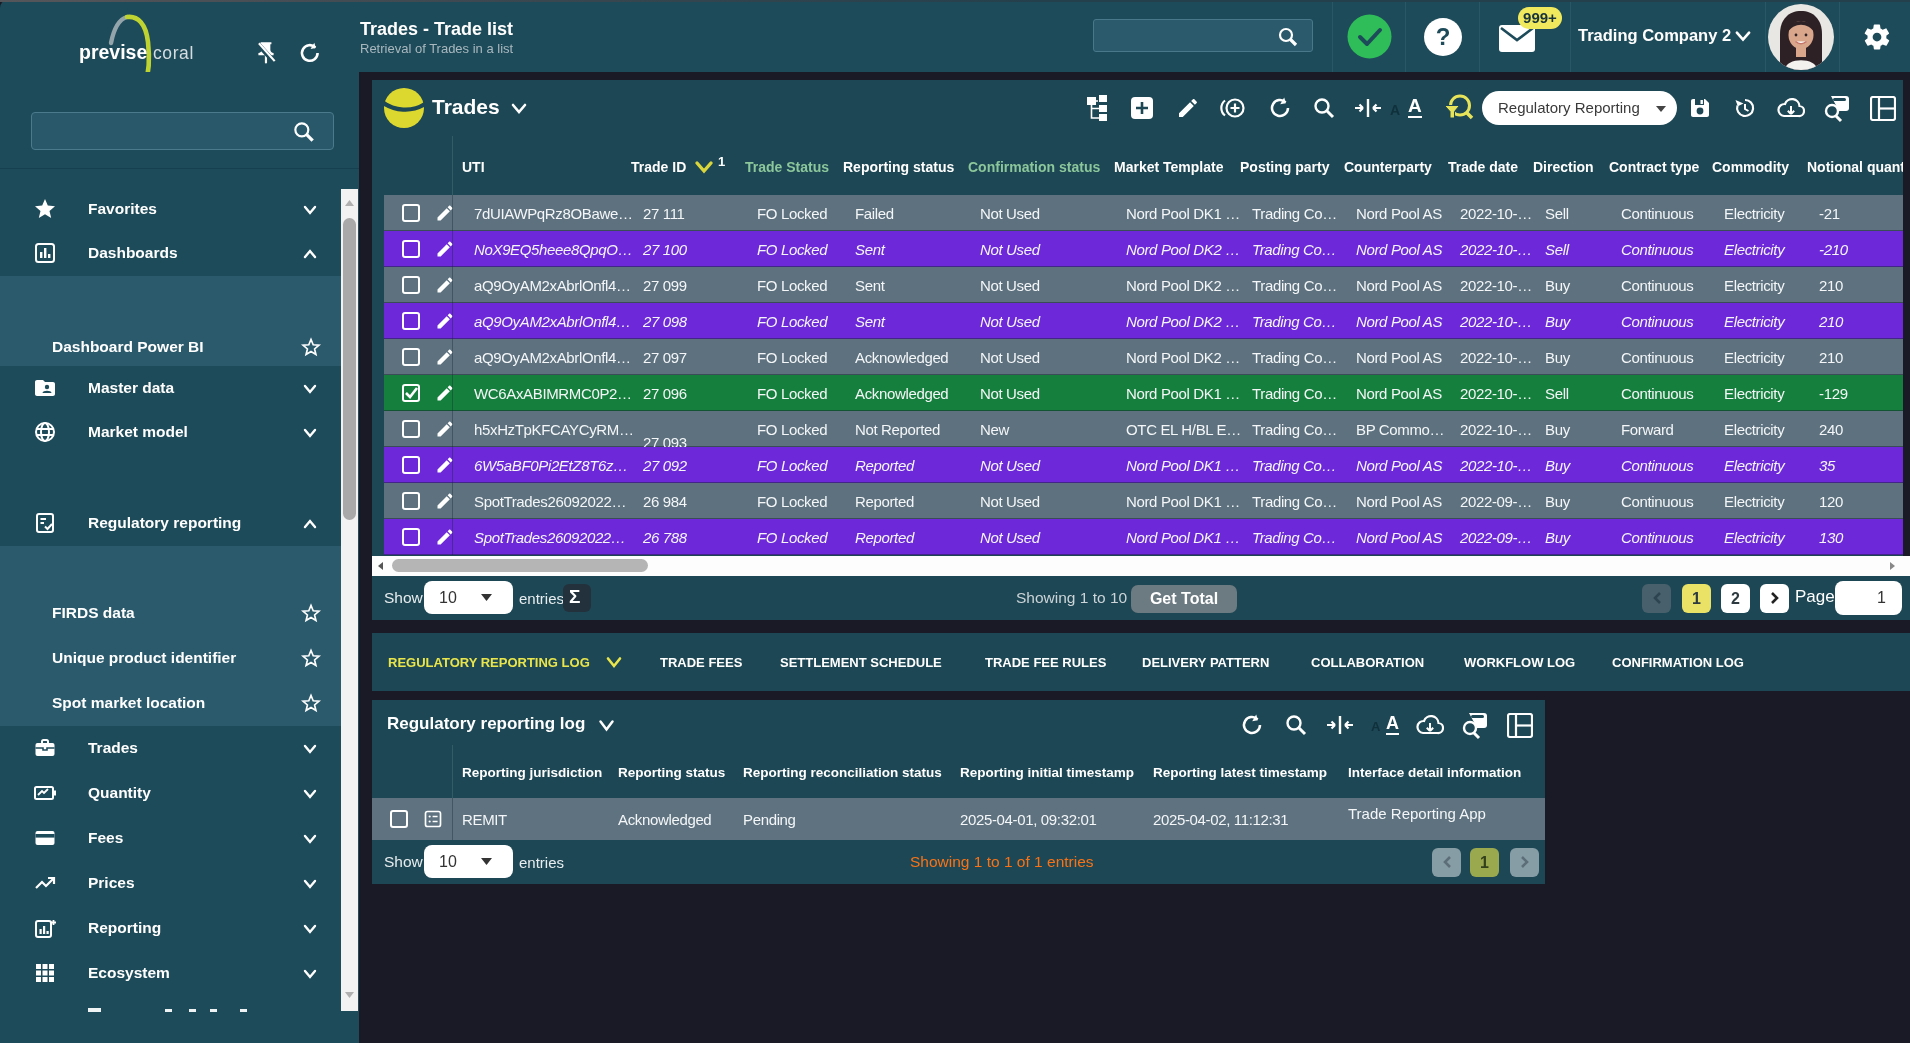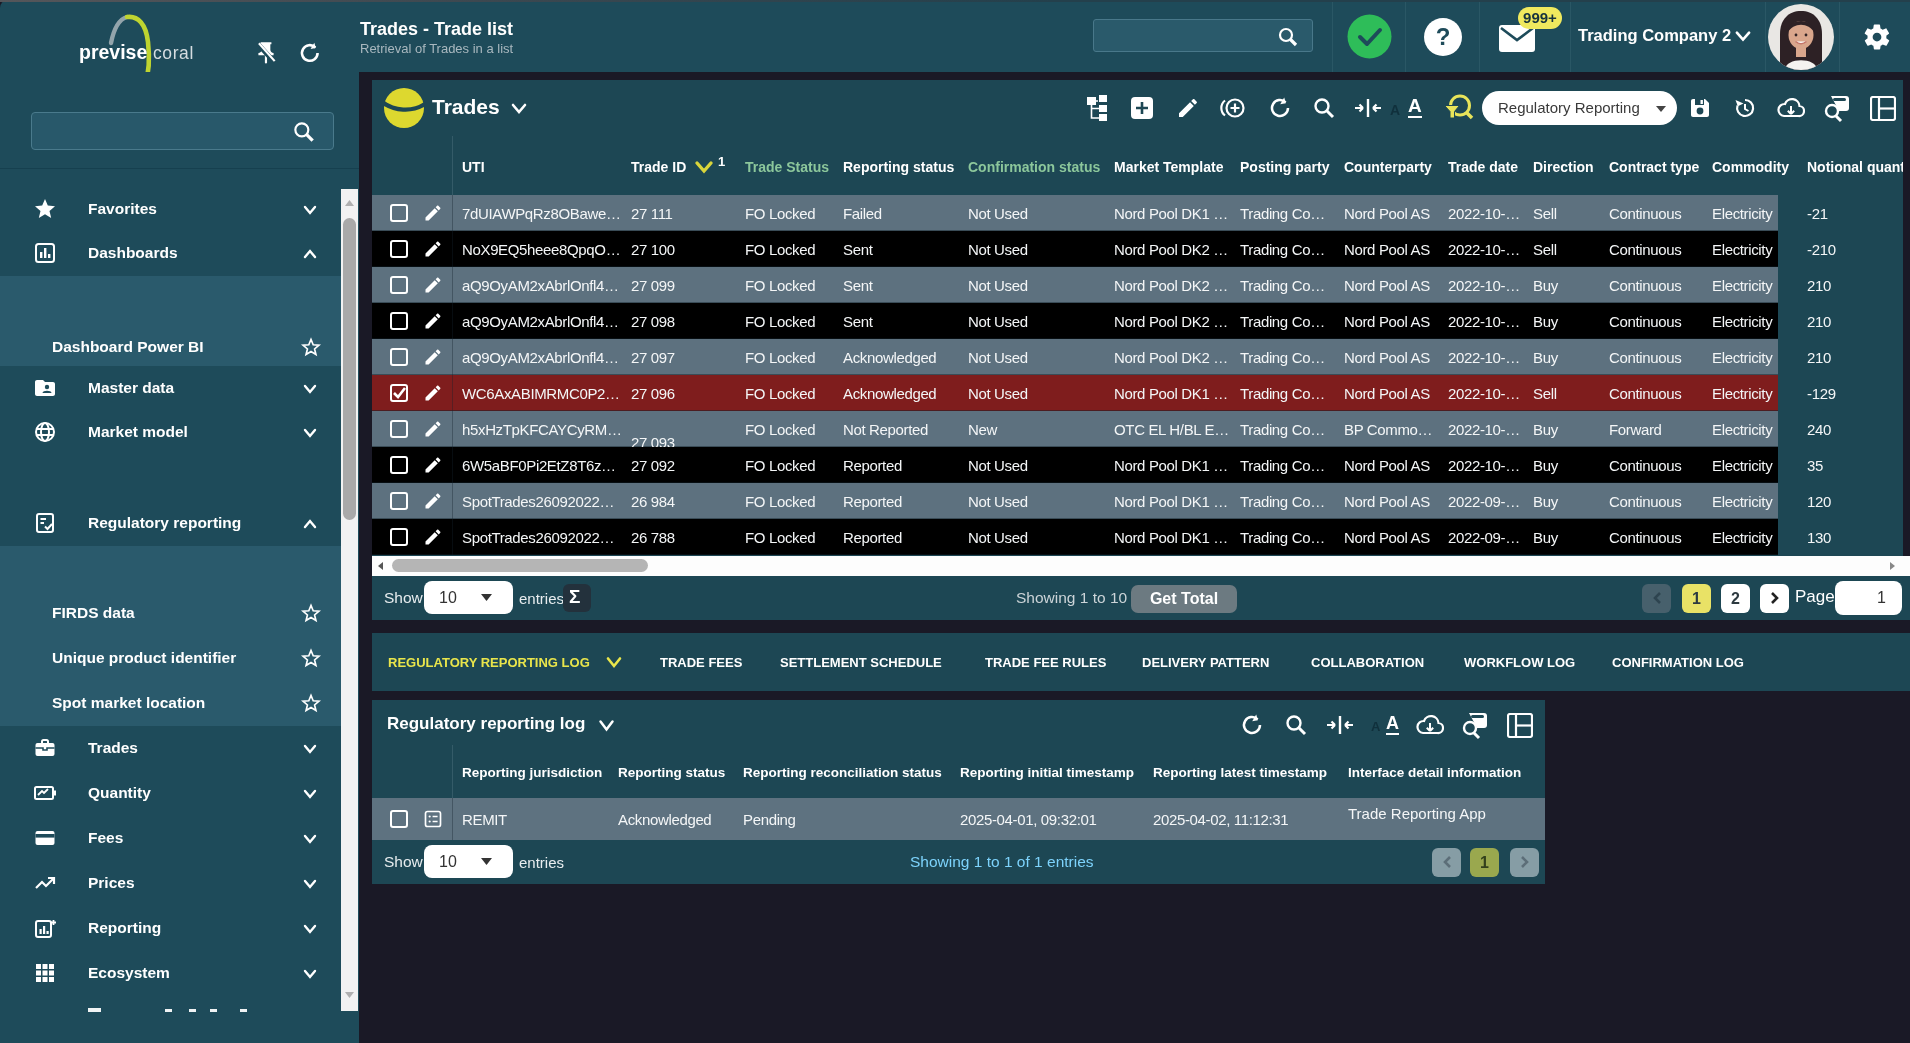--- a/index.html
+++ b/index.html
@@ -20,24 +20,24 @@
   .navitem { position:absolute; left:0; width:345px; height:45px; }
   .navtext { position:absolute; left:88px; top:50%; transform:translateY(-50%); color:#fff; font-size:15.5px; font-weight:bold; }
   .subtext { position:absolute; left:52px; top:50%; transform:translateY(-50%); color:#fff; font-size:15.5px; font-weight:bold; }
   .navicon { position:absolute; left:33px; top:50%; transform:translateY(-50%); width:24px; height:24px; }
   .chev { position:absolute; left:302px; top:50%; width:16px; height:16px; }
   .substar { position:absolute; left:300px; top:50%; transform:translateY(-50%); width:22px; height:22px; }
   #sscroll { position:absolute; left:341px; top:117px; width:17px; height:822px; background:#f2f2f2; }
   #sthumb { position:absolute; left:2px; top:29px; width:13px; height:302px; background:#a9a9a9; border-radius:7px; }
   
   #panel1 { position:absolute; left:372px; top:80px; width:1531px; height:540px; background:#1d4754; overflow:hidden; }
-  .row { position:absolute; left:0; width:1406px; height:36px; }
+  .row { position:absolute; left:12px; width:1525px; height:36px; }
   .row.light { background:#5d717f; box-shadow: inset 0 -1px 0 rgba(15,30,40,.45); }
-  .row.dark { background:#000000; box-shadow: inset 0 -1px 0 rgba(15,30,40,.45); }
-  .row.sel { background:#7f1d1d; box-shadow: inset 0 -1px 0 rgba(15,30,40,.45); }
+  .row.dark { background:#6d28d9; box-shadow: inset 0 -1px 0 rgba(15,30,40,.45); font-style: italic; }
+  .row.sel { background:#15803d; box-shadow: inset 0 -1px 0 rgba(15,30,40,.45); }
   .cell { position:absolute; top:50%; transform:translateY(-50%); color:#f4f6f7; white-space:nowrap; letter-spacing:-0.35px; }
   .hcell { position:absolute; top:50%; transform:translateY(-50%); color:#fff; font-size:14px; font-weight:bold; white-space:nowrap; }
   .hgreen { color:#8cc79b; }
   .cbx { position:absolute; left:18px; top:9px; width:18px; height:18px; border:2.5px solid #fff; border-radius:3px; }
   
   #p1footer { position:absolute; left:372px; top:576px; width:1538px; height:44px; background:#1d4754; }
   #hscroll { position:absolute; left:372px; top:556px; width:1538px; height:20px; background:#fdfdfd; }
   #hthumb { position:absolute; left:20px; top:3px; width:256px; height:13px; background:#b5b5b5; border-radius:7px; }
   .whitebox { background:#fff; border-radius:8px; }
   .pgbtn { position:absolute; top:8px; width:29px; height:29px; border-radius:6px; font-size:16px; font-weight:bold; text-align:center; line-height:29px; color:#2d3a40; }
@@ -717,21 +717,21 @@
       <div style="position:absolute;left:80px;top:0;width:1px;height:42px;background:rgba(20,35,45,0.35);"></div>
     </div>
 
     <div class="t" style="left:12px;top:153px;color:#e8edef;font-size:15.5px;">Show</div>
     <div class="abs whitebox" style="left:52px;top:145px;width:89px;height:33px;"></div>
     <div class="t" style="left:67px;top:153px;color:#333;font-size:16px;">10</div>
     <svg class="abs" style="left:108px;top:157px;" width="13" height="9" viewBox="0 0 13 9">
         <path d="M1 1 L6.5 8 L12 1 Z" fill="#333"></path>
       </svg>
     <div class="t" style="left:147px;top:154px;color:#e8edef;font-size:15px;">entries</div>
-    <div class="t" style="left:538px;top:153px;color:#7dd3fc;font-size:15.5px;">Showing 1 to 1 of 1 entries</div>
+    <div class="t" style="left:538px;top:153px;color:#f97316;font-size:15.5px;">Showing 1 to 1 of 1 entries</div>
     <div class="pgbtn" style="left:1060px;top:148px;background:rgba(220,228,232,0.55);"><svg width="10" height="14" viewBox="0 0 10 14" style="margin-top:7px;">
           <path d="M8 2 L3 7 L8 12" fill="none" stroke="#5c6e78" stroke-width="2.6"></path>
         </svg></div>
     <div class="pgbtn" style="left:1098px;top:148px;background:#9aa84e;color:#33401c;">1</div>
     <div class="pgbtn" style="left:1138px;top:148px;background:rgba(220,228,232,0.55);"><svg width="10" height="14" viewBox="0 0 10 14" style="margin-top:7px;">
           <path d="M2 2 L7 7 L2 12" fill="none" stroke="#5c6e78" stroke-width="2.6"></path>
         </svg></div>
   </div>
 </div>
 

